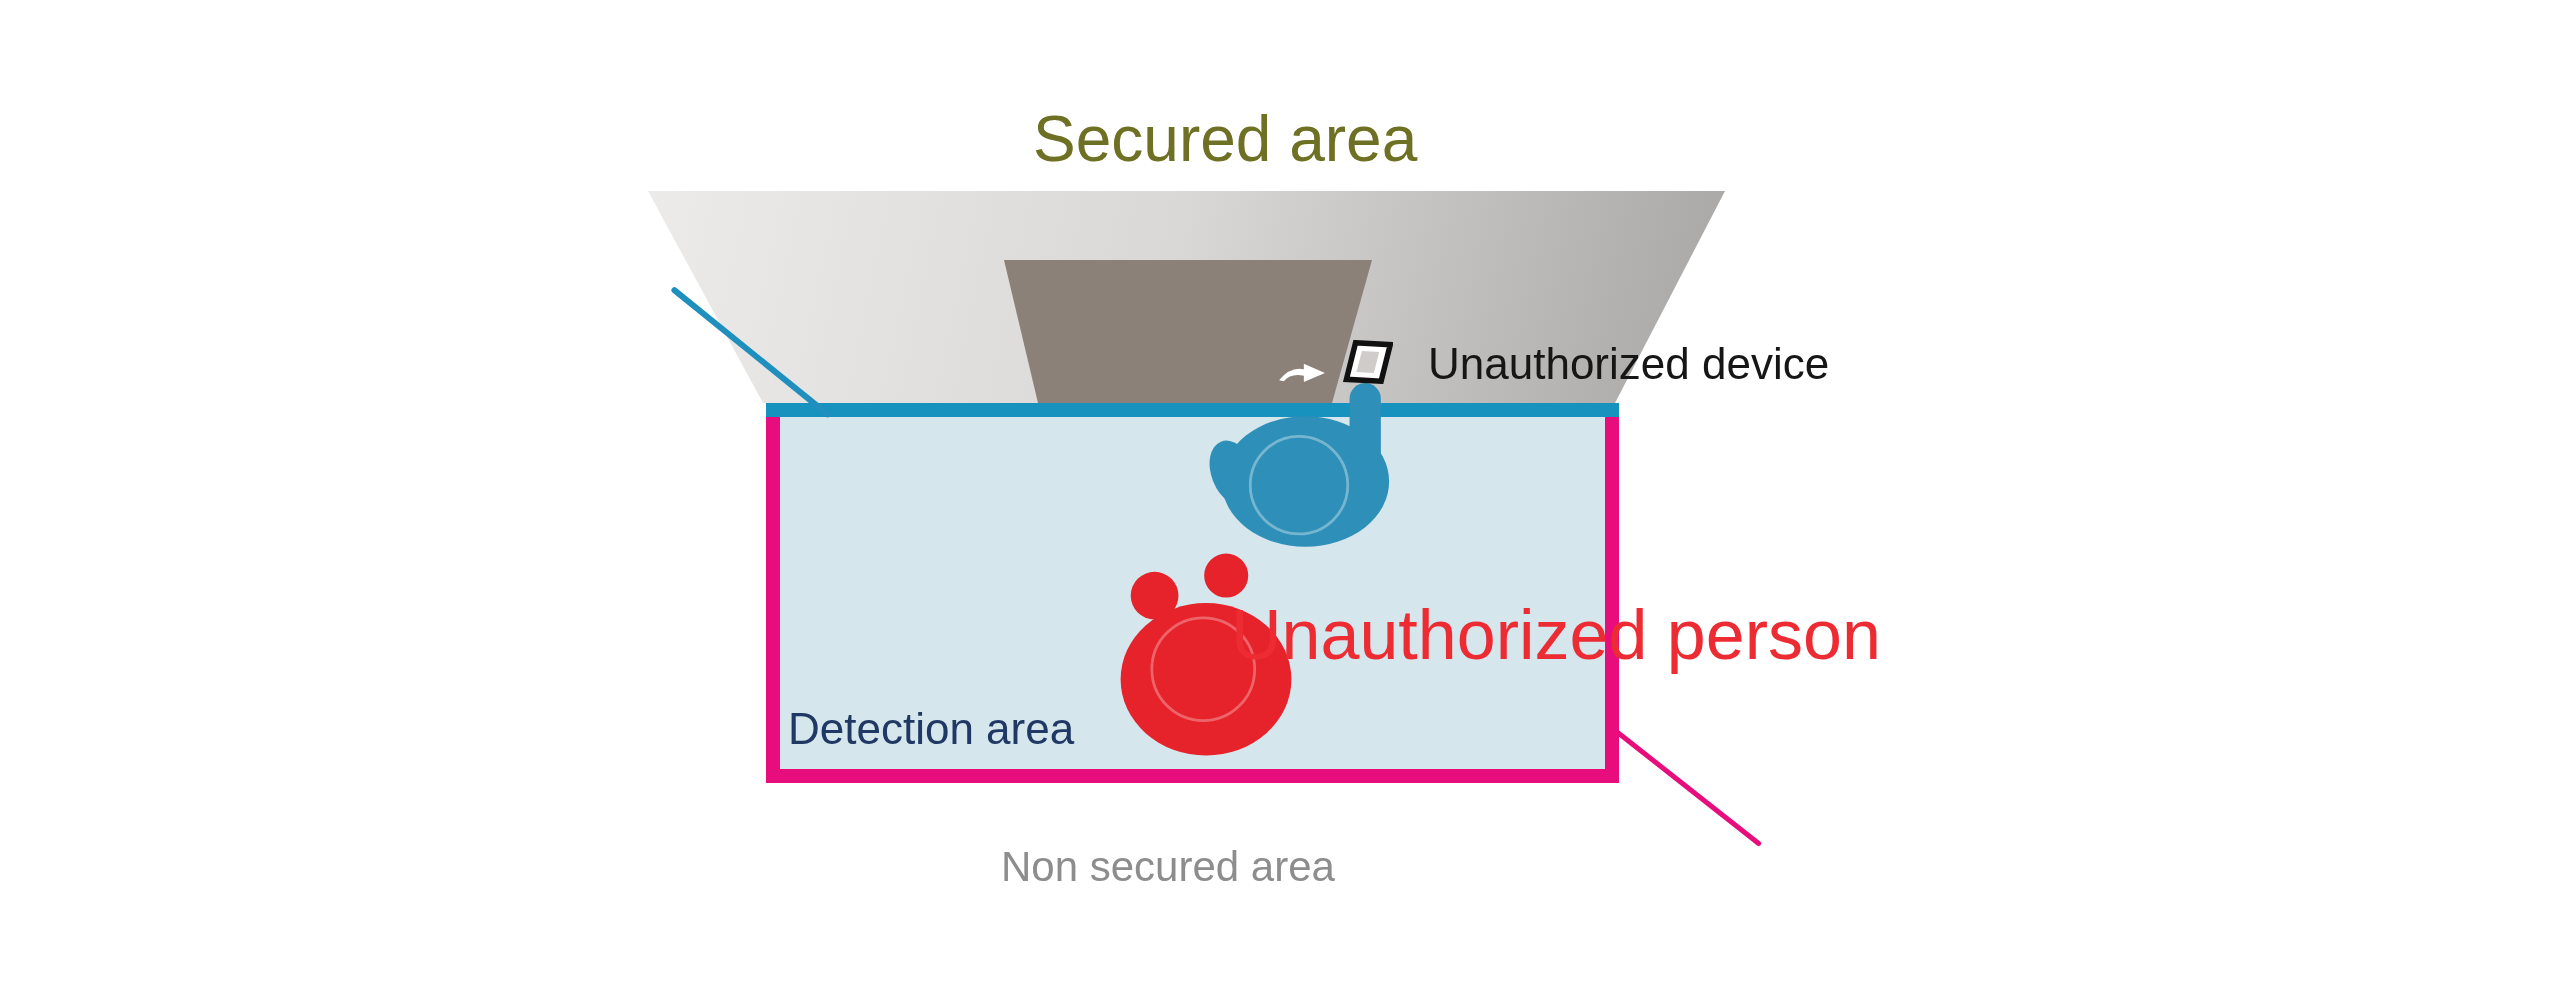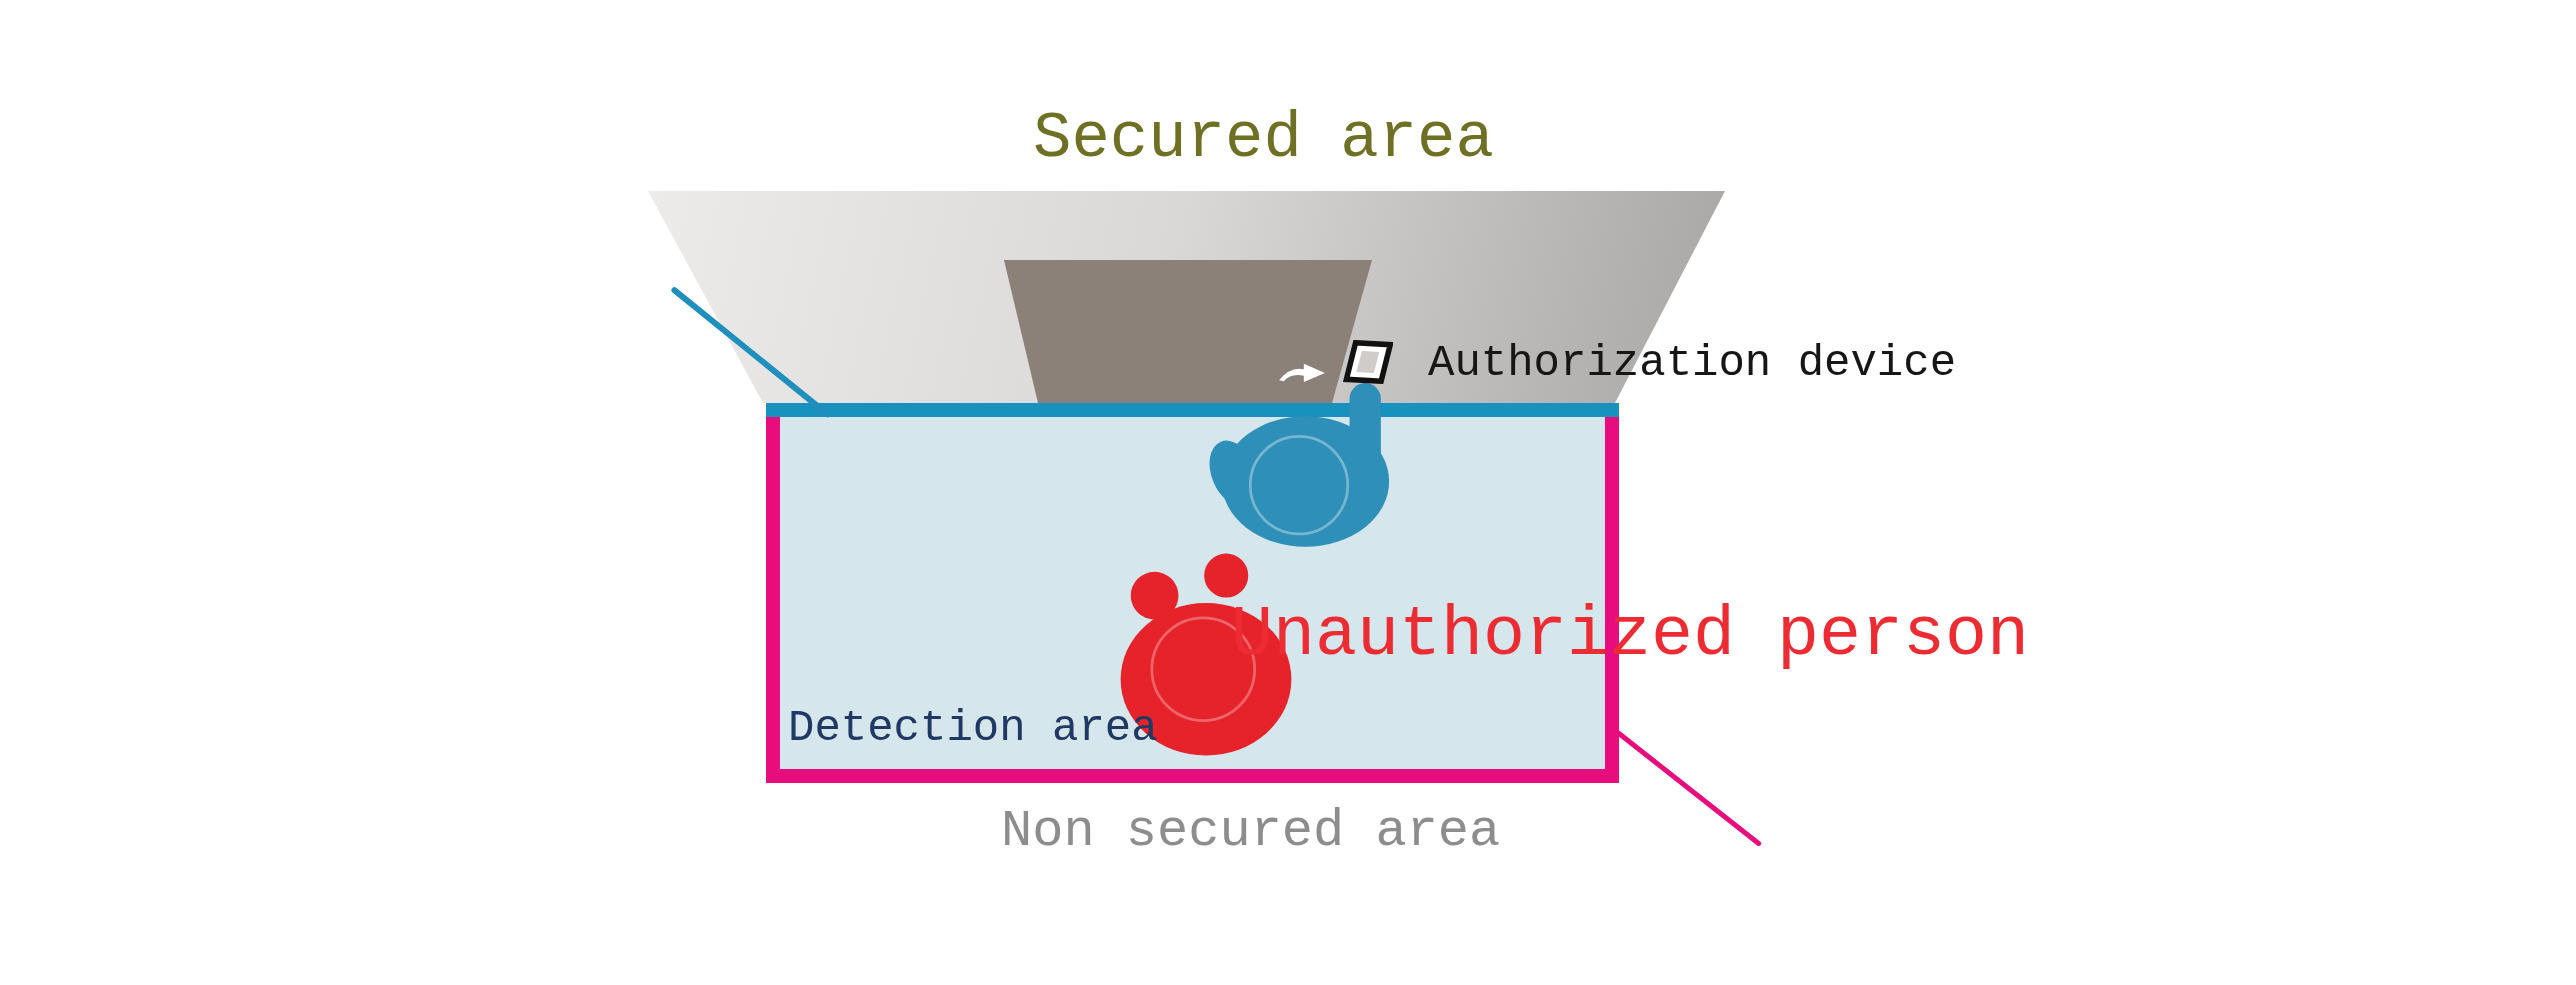--- a/index.html
+++ b/index.html
@@ -6,21 +6,21 @@
     --blue:#1f8fbe; --blue-bar:#1791be; --person-blue:#2e8fb8; --blue-text-light:#3f9fc8;
     --fill-light-blue:#d5e6ec; --pink:#e80d7c; --pink-text:#ed1380;
     --red:#e6222a; --red-text:#ed2b33; --olive:#6e7023; --navy:#203864;
     --gray-text:#8d8d8d; --ink:#161616; --door-gray:#8b8178;
     --trap-light:#ecebea; --trap-dark:#a8a6a4; --bg:#ffffff;
   }
   html,body{margin:0;padding:0;background:var(--bg);}
   #canvas{
     position:relative; width:2220px; height:985px; overflow:hidden;
     background:var(--bg);
-    font-family:Liberation Mono, monospace;
+    font-family:Liberation Sans, sans-serif;
   }
   .abs{position:absolute;}
   .label{position:absolute; line-height:1.08; white-space:nowrap;}
 
   
   #secured-trapezoid{
     left:648px; top:191px; width:1077px; height:212px;
     background:linear-gradient(102deg, var(--trap-light) 0%, #d9d8d7 48%, var(--trap-dark) 100%);
     clip-path:polygon(0 0, 1077px 0, 967px 212px, 115px 212px);
   }
@@ -50,21 +50,21 @@
     background:var(--pink); transform:rotate(38.2deg);
   }
 
   
   #lbl-secured    {left:1033px; top:105px;  font-size:64px; color:var(--olive);}
   #lbl-line-b     {left:504px;  top:204px;  font-size:61px; color:var(--blue);}
   #lbl-device     {left:1428px; top:340px;  font-size:44px; color:var(--ink);}
   #lbl-auth       {left:1412px; top:443px;  font-size:59px; color:var(--blue-text-light);}
   #lbl-unauth     {left:1231px; top:598px;  font-size:70px; color:var(--red-text);}
   #lbl-det-area   {left:788px;  top:705px;  font-size:44px; color:var(--navy);text-align:center;}
-  #lbl-non-secured{left:1001px; top:804px;  font-size:52px; color:var(--gray-text);}
+  #lbl-non-secured{left:1001px; top:844px;  font-size:42px; color:var(--gray-text);}
   #lbl-line-a     {left:1744px; top:880px;  font-size:61px; color:var(--pink-text);}
 
   .person{color:var(--person-blue);}
   .person.red{color:var(--red);}
 </style>
 </head>
 <body>
 
 <div id="canvas">
 
@@ -96,18 +96,18 @@
 
   <svg class="abs" style="left:1340px; top:340px;" width="53" height="44" viewBox="0 0 58 48">
     <polygon points="17,3 55,5 45,45 7,43" fill="#ffffff" stroke="#111111" stroke-width="6"></polygon>
     <polygon points="24,12 43,13 37,36 18,35" fill="#cfccc9"></polygon>
   </svg>
 
   <div class="abs leader" id="leader-line-b"></div>
   <div class="abs leader" id="leader-line-a"></div>
 
   <div class="label" id="lbl-secured">Secured area</div>
-  <div class="label" id="lbl-device">Authorization device</div>
+  <div class="label" id="lbl-device">Unauthorized device</div>
   <div class="label" id="lbl-unauth">Unauthorized person</div>
   <div class="label" id="lbl-det-area">Detection area</div>
   <div class="label" id="lbl-non-secured">Non secured area</div>
 </div>
 
 
 </body></html>

